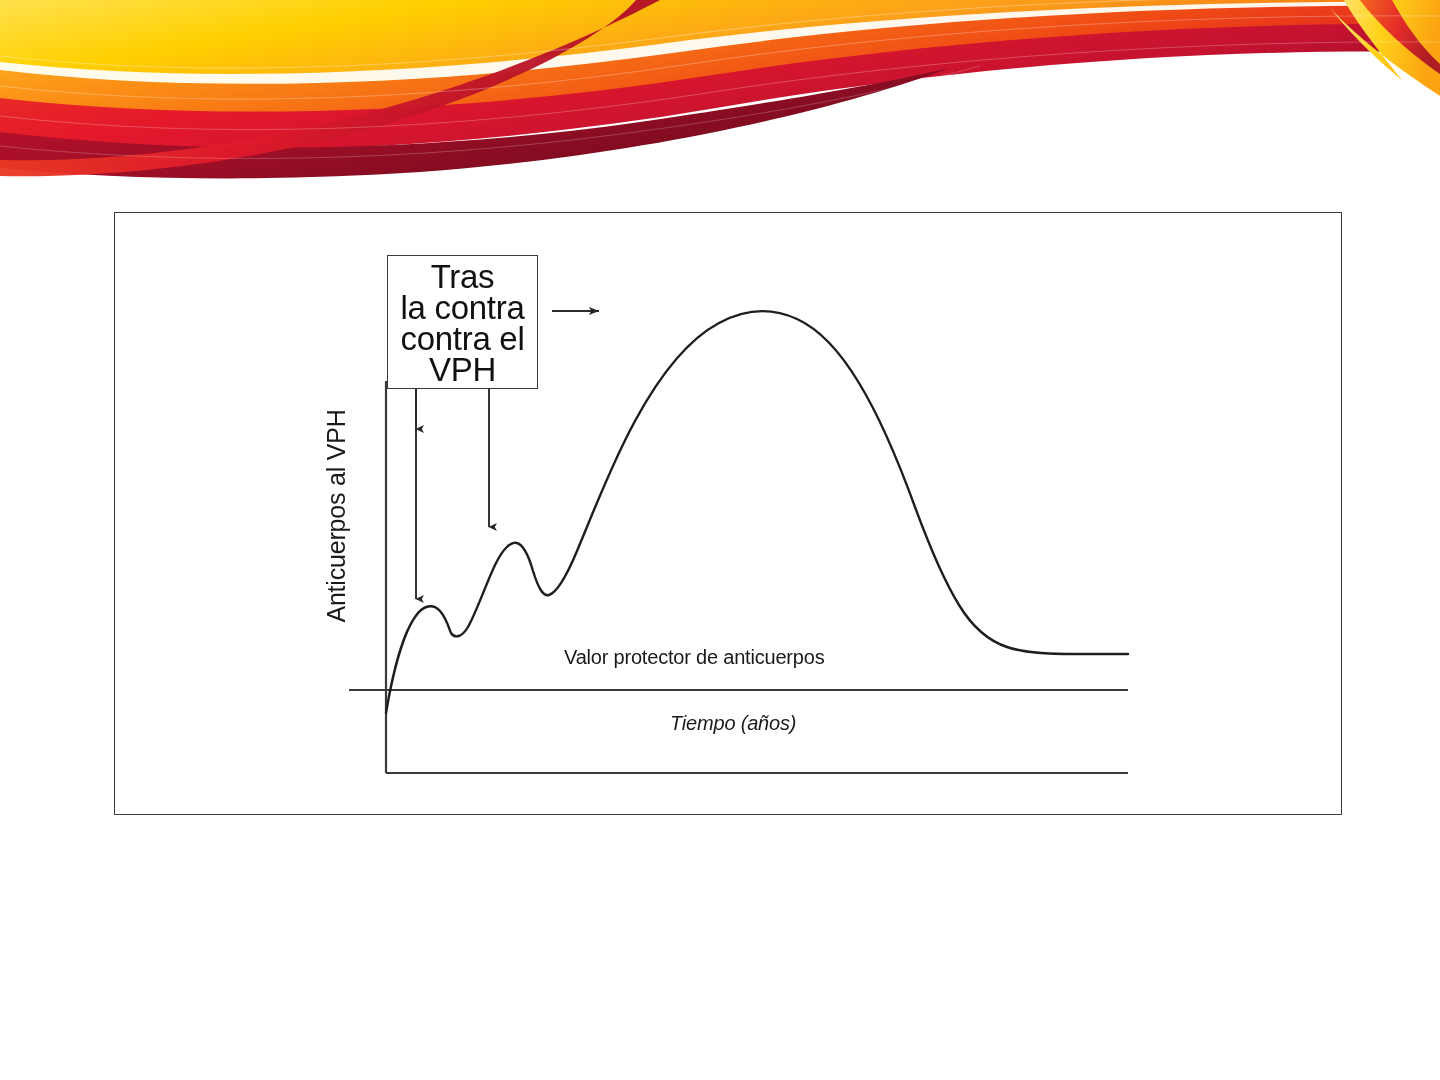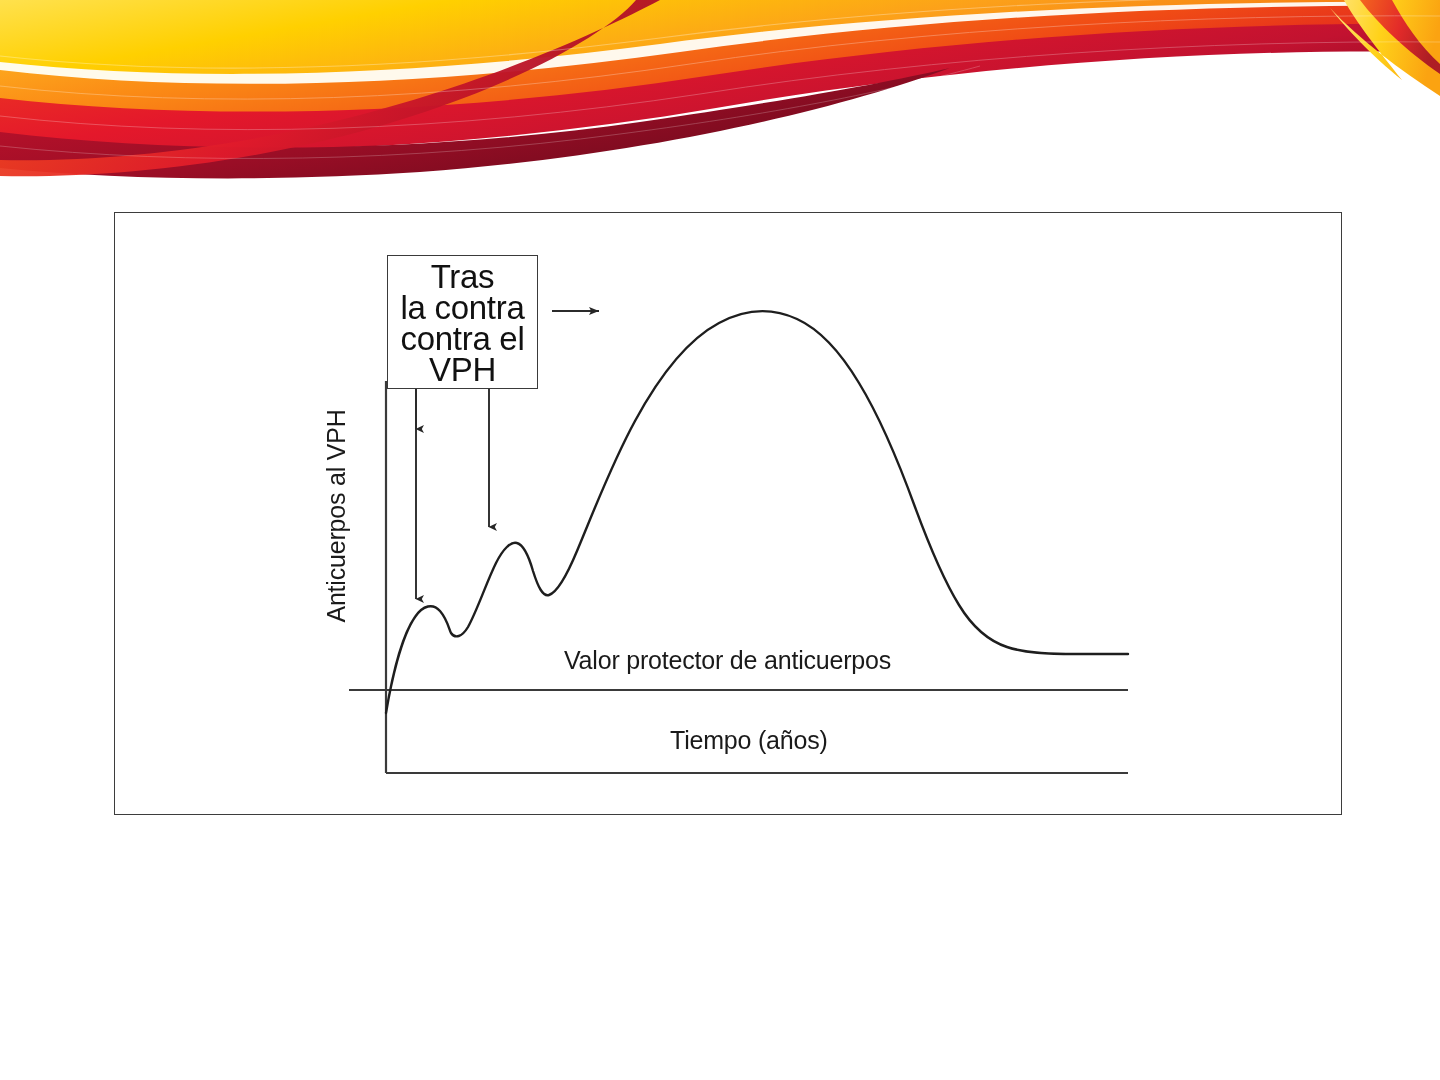--- a/index.html
+++ b/index.html
@@ -82,21 +82,21 @@
     font-size: 33px;
     line-height: 31px;
     color: #111111;
     white-space: nowrap;
     letter-spacing: -0.3px;
   }
 
   
   .chart-text {
     position: absolute;
-    font-size: 25px;
+    font-size: 20px;
     color: #1a1a1a;
     white-space: nowrap;
     letter-spacing: -0.2px;
   }
   #protective-value-label { left: 563px; top: 645px; }
   #time-axis-label { left: 669px; top: 711px; }
 </style>
 </head>
 <body>
 
@@ -226,15 +226,15 @@
 
   <div id="callout-box" style="left:272px; top:42px;">
     <div class="cl">Tras</div>
     <div class="cl">la contra</div>
     <div class="cl">contra el</div>
     <div class="cl">VPH</div>
   </div>
 
   <div class="chart-text" id="protective-value-label" style="left:449px; top:433px;">Valor protector de anticuerpos</div>
 
-  <div class="chart-text" id="time-axis-label" style="left:555px; top:513px;">Tiempo (años)</div>
+  <div class="chart-text" id="time-axis-label" style="left:555px; top:499px;font-style:italic;">Tiempo (años)</div>
 
 </div>
 
 </body></html>

